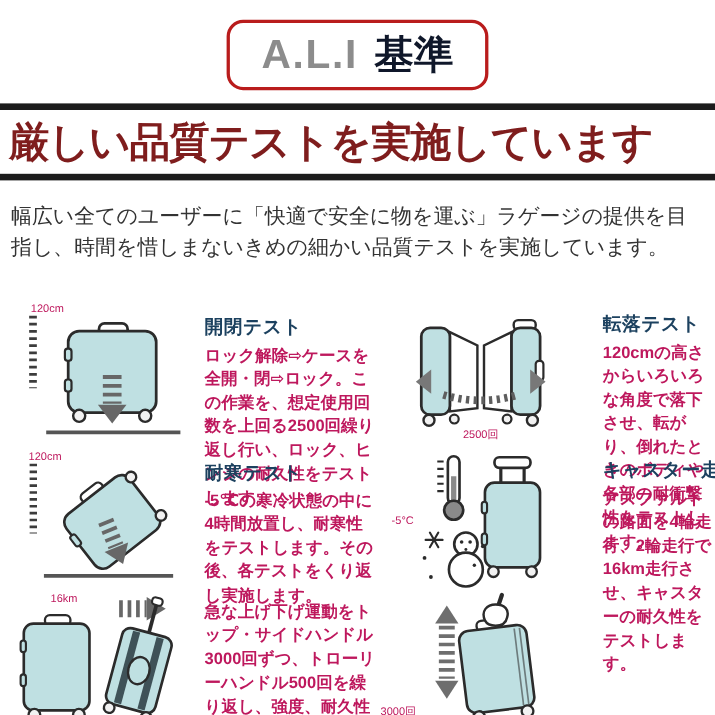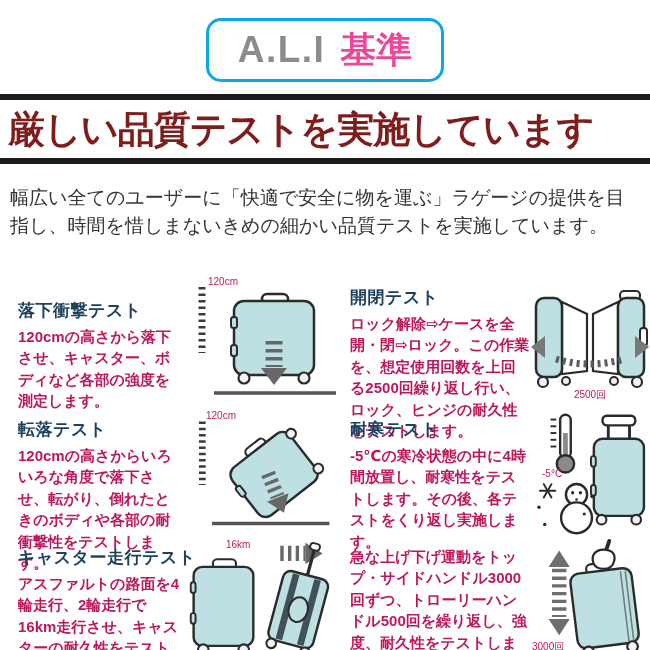--- a/index.html
+++ b/index.html
@@ -4,25 +4,25 @@
 <style>
   * { margin: 0; padding: 0; box-sizing: border-box; }
   html, body { width: 650px; height: 650px; background: #ffffff; overflow: hidden; }
   body { font-family: "Liberation Sans", "DejaVu Sans", sans-serif; color: #2e2e2e; }
 
   .page { position: relative; width: 650px; height: 650px; background: #fff; }
 
   
   .logo-badge {
     width: 238px; height: 64px; margin: 18px auto 12px;
-    border: 3px solid #0ea5e9; border-radius: 15px;
+    border: 3px solid #b91c1c; border-radius: 15px;
     display: flex; align-items: center; justify-content: center; gap: 15px;
   }
   .logo-latin { font-size: 37px; font-weight: 700; color: #8c8c8c; letter-spacing: 1.5px; }
-  .logo-jp { font-size: 36px; font-weight: 600; color: #ec4899; }
+  .logo-jp { font-size: 36px; font-weight: 600; color: #0f172a; }
 
   
   .bar { width: 650px; height: 6px; background: #1c1c1c; }
   .headline {
     font-size: 37px; font-weight: 700; color: #7f1d1d;
     padding: 5px 0 3px 8px; letter-spacing: -1px; white-space: nowrap;
   }
 
   
   .intro {
@@ -66,24 +66,20 @@
   </div>
 
   <div class="bar"></div>
   <h1 class="headline">厳しい品質テストを実施しています</h1>
   <div class="bar"></div>
 
   <p class="intro">幅広い全てのユーザーに「快適で安全に物を運ぶ」ラゲージの提供を目指し、時間を惜しまないきめの細かい品質テストを実施しています。</p>
 
   <div class="grid">
 
-    <div class="tcell r1l">
-      <h3 class="ttitle">落下衝撃テスト</h3>
-      <p class="tdesc">120cmの高さから落下させ、キャスター、ボディなど各部の強度を測定します。</p>
-    </div>
 
     <div class="icell">
       <svg viewBox="0 0 164 135">
         <line x1="22" y1="14" x2="22" y2="80" stroke="#3c3c3c" stroke-width="7" stroke-dasharray="2.5 4"></line>
         <rect x="82" y="21" width="26" height="11" rx="5" fill="#ffffff" stroke="#2b2b2b" stroke-width="2.5"></rect>
         <rect x="54" y="28" width="80" height="74" rx="10" fill="#bfe0e2" stroke="#2b2b2b" stroke-width="2.5"></rect>
         <rect x="51" y="44" width="6" height="11" rx="2.5" fill="#bfe0e2" stroke="#2b2b2b" stroke-width="2"></rect>
         <rect x="51" y="72" width="6" height="11" rx="2.5" fill="#bfe0e2" stroke="#2b2b2b" stroke-width="2"></rect>
         <circle cx="64" cy="105" r="5.5" fill="#f2f2f2" stroke="#2b2b2b" stroke-width="2.2"></circle>
         <circle cx="124" cy="105" r="5.5" fill="#f2f2f2" stroke="#2b2b2b" stroke-width="2.2"></circle>

